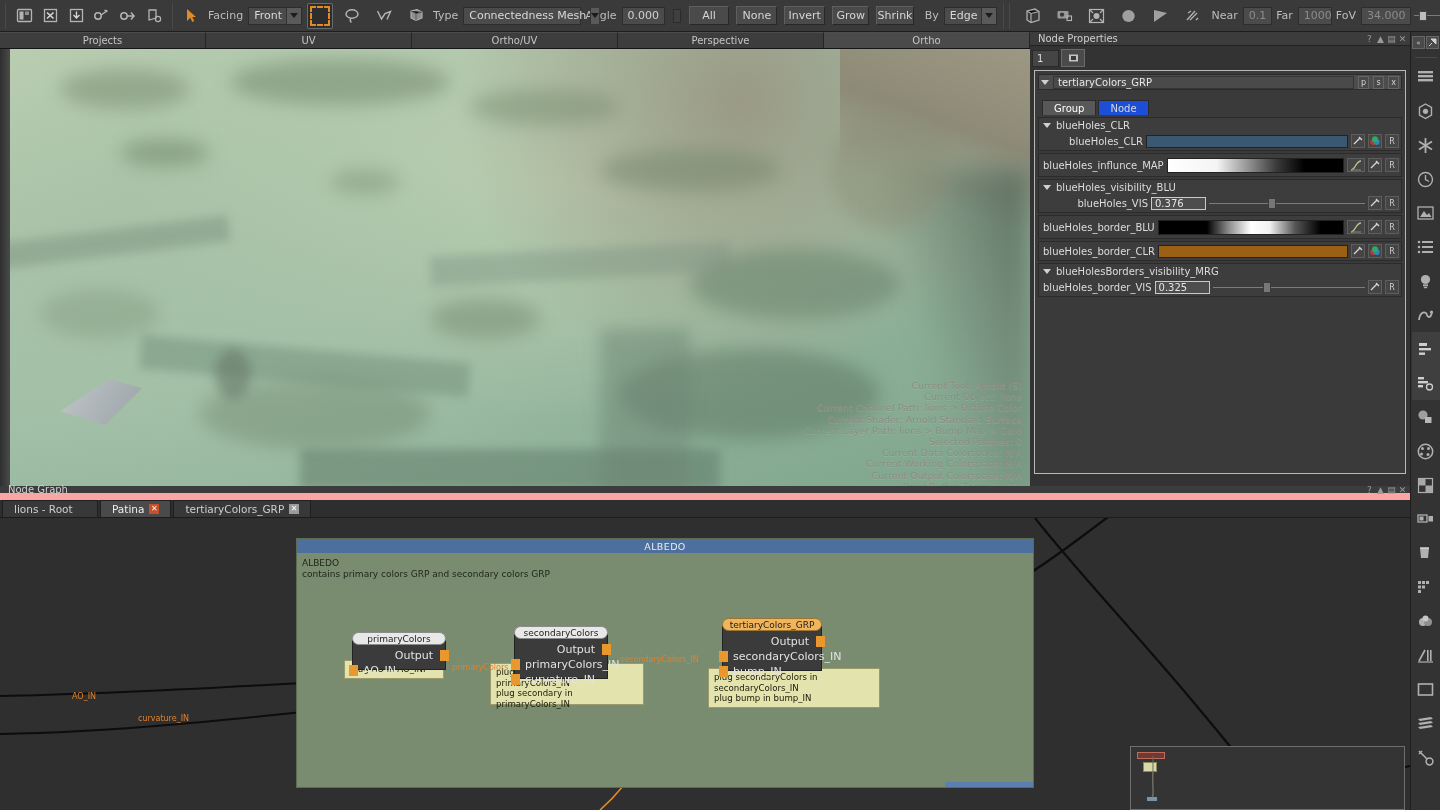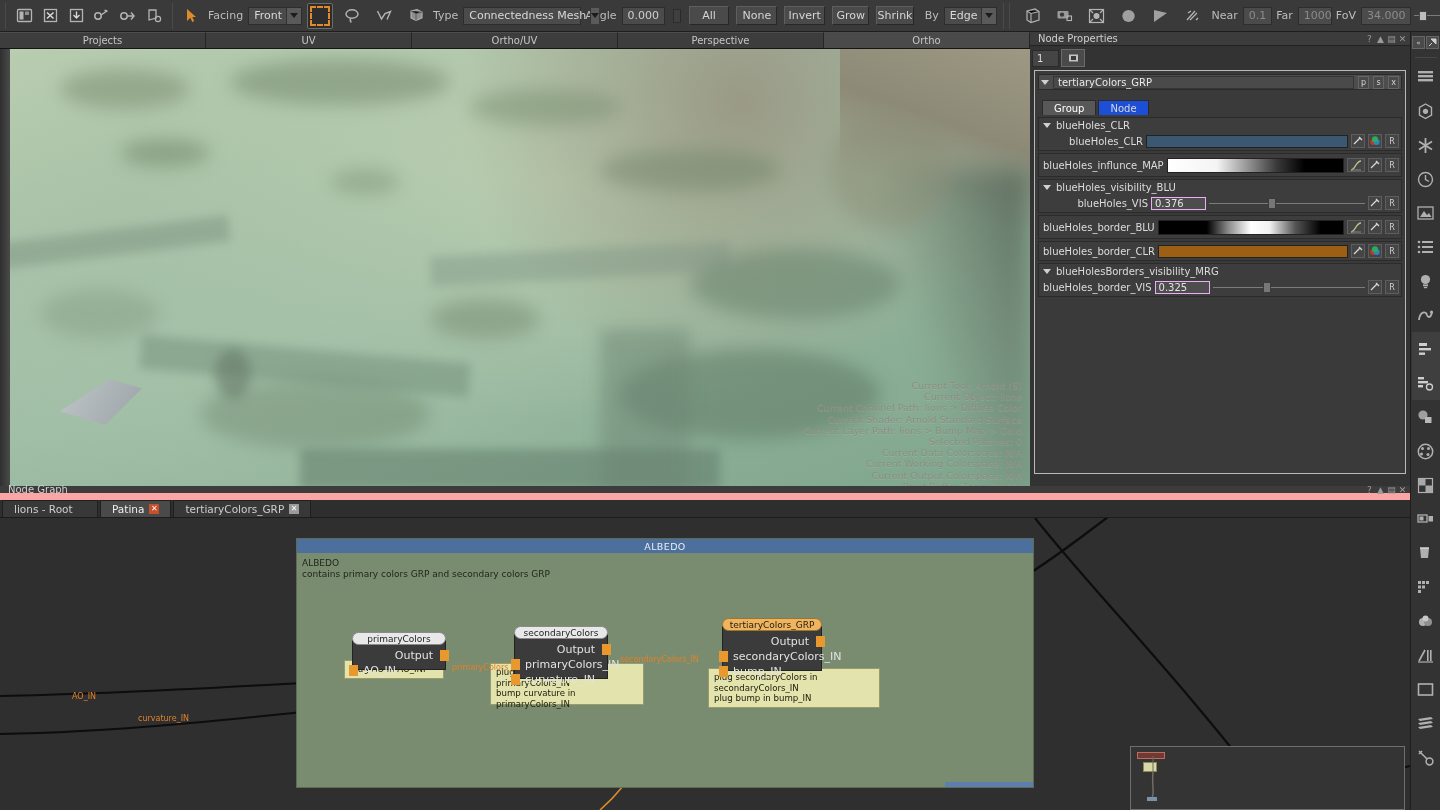--- a/index.html
+++ b/index.html
@@ -767,21 +767,21 @@
           <span class="plabel">bump_IN</span>
         </div>
       </div>
     </div>
 
     <div class="note" style="left:344px;top:142px;width:100px">
       <div>plug AO in  AO_INP</div>
     </div>
     <div class="note" style="left:490px;top:145px;width:154px;height:42px">
       <div>plug primaryColors in primaryColors_IN</div>
-      <div>bump curvature in primaryColors_IN</div>
+      <div>plug secondary in primaryColors_IN</div>
     </div>
     <div class="note" style="left:708px;top:150px;width:172px">
       <div>plug secondaryColors in secondaryColors_IN</div>
       <div>plug bump in bump_IN</div>
     </div>
 
     <div class="linklabel" style="left:72px;top:174px">AO_IN</div>
     <div class="linklabel" style="left:138px;top:196px">curvature_IN</div>
     <div class="linklabel" style="left:452px;top:145px">primaryColors_IN</div>
     <div class="linklabel" style="left:620px;top:137px">secondaryColors_IN</div>

